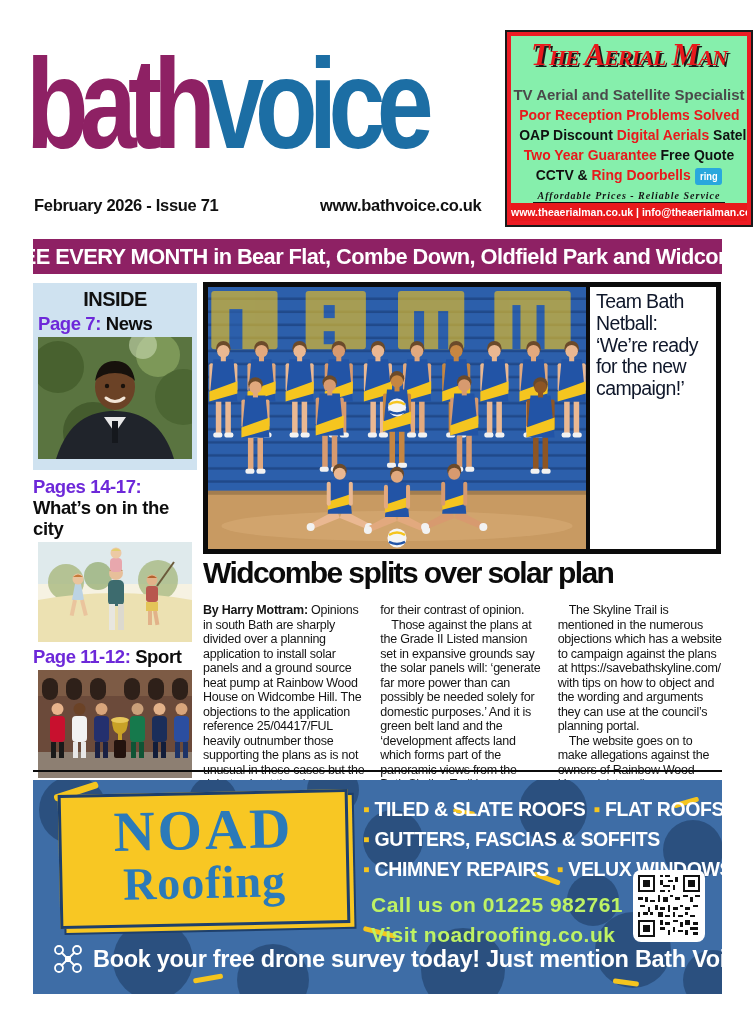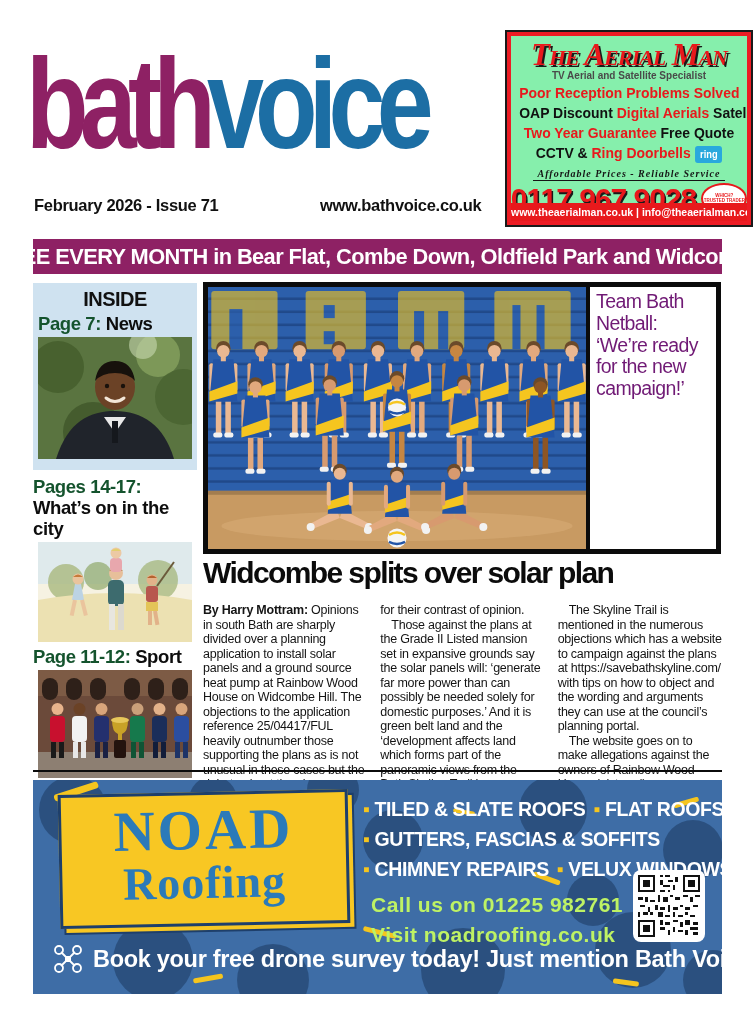--- a/index.html
+++ b/index.html
@@ -12,21 +12,21 @@
   .logo .bath{color:#8e2164;}
   .logo .voice{color:#1c6ea4;}
   .dateline{position:absolute;left:34px;top:196px;font-size:16.5px;font-weight:bold;letter-spacing:-0.3px;}
   .website{position:absolute;left:320px;top:196px;font-size:16.5px;font-weight:bold;letter-spacing:-0.3px;}
 
   
   .aerial{position:absolute;left:507px;top:32px;width:244px;height:193px;background:#86efac;
           border:4px solid #ed1c24;outline:2px solid #1a1a1a;box-sizing:border-box;text-align:center;overflow:hidden;}
   .aerial .ttl{font-family:"Liberation Serif",serif;font-style:italic;font-weight:bold;font-variant:small-caps;
                font-size:31px;line-height:1;color:#e8191c;text-shadow:2px 2px 0 #1a1a1a;margin-top:3px;letter-spacing:-1px;}
-  .aerial .sub{font-size:10px;color:#4a4a4a;font-weight:bold;margin-top:0px;}
+  .aerial .sub{font-size:15px;color:#4a4a4a;font-weight:bold;margin-top:16px;}
   .aerial .ln{font-size:15px;font-weight:bold;white-space:nowrap;margin-top:3px;transform:scaleX(.93);transform-origin:50% 50%;}
   .red{color:#e8191c;}
   .blk{color:#111;}
   .ringchip{display:inline-block;background:#29a8dd;color:#fff;font-size:10px;font-weight:bold;
             border-radius:3px;padding:3px 5px;vertical-align:middle;margin-left:5px;}
   .aerial .script{font-family:"Liberation Serif",serif;font-style:italic;font-weight:bold;font-size:10px;
                   letter-spacing:1px;margin-top:4px;color:#151515;border-bottom:1px solid #151515;display:inline-block;padding:0 4px 1px;}
   .aerial .phonerow{display:flex;align-items:center;justify-content:center;margin-top:1px;}
   .aerial .phone{font-size:30px;font-weight:bold;color:#e8191c;letter-spacing:-1px;text-shadow:1.5px 1.5px 0 #1a1a1a;white-space:nowrap;}
   .badge{width:42px;height:27px;background:#fff;border:2px solid #e8191c;border-radius:50%;margin-left:5px;
@@ -39,32 +39,32 @@
   .strip{position:absolute;left:33px;top:239px;width:689px;height:35px;background:#8e2164;color:#fff;
          display:flex;align-items:center;justify-content:center;}
   .strip span{font-size:22.5px;font-weight:bold;letter-spacing:-0.6px;white-space:nowrap;
               transform:scaleX(.97);}
 
   
   .sidebar{position:absolute;left:33px;top:283px;width:164px;}
   .insidebox{background:#cfe2f0;padding:5px 5px 11px;}
   .inside-title{text-align:center;font-size:20px;font-weight:bold;letter-spacing:-0.5px;}
   .sideitem{font-size:18.5px;font-weight:bold;letter-spacing:-0.4px;line-height:1.14;margin-top:2px;}
-  .sideitem .pg{color:#14532d;}
+  .sideitem .pg{color:#6d28d9;}
   .sideitem .lb{color:#0d0d0d;}
   .sideimg{display:block;width:100%;margin-top:3px;}
   .sidebar .white-part{margin-top:6px;}
 
   
   .photoblock{position:absolute;left:203px;top:282px;width:518px;height:272px;border:5px solid #0b0b0b;
               box-sizing:border-box;display:flex;background:#2c5fab;}
   .netphoto{flex:1;min-width:0;}
   .netphoto svg{display:block;width:100%;height:100%;}
   .featpanel{width:114px;flex:0 0 auto;background:#fff;border-left:4px solid #0b0b0b;padding:4px 6px;box-sizing:content-box;overflow:hidden;}
-  .feat-h{font-size:19.5px;line-height:1.12;letter-spacing:-0.6px;color:#701a75;}
+  .feat-h{font-size:19.5px;line-height:1.12;letter-spacing:-0.6px;color:#0f172a;}
   .feat-s{font-size:11.3px;font-weight:bold;line-height:1.16;letter-spacing:-0.2px;margin-top:4px;}
 
   
   .headline{position:absolute;left:203px;top:556px;width:519px;font-size:30px;font-weight:bold;
             letter-spacing:-1.6px;white-space:nowrap;color:#0b0b0b;}
   .cols{position:absolute;left:203px;top:603px;width:519px;height:166px;display:flex;gap:13px;}
   .col{flex:1;min-width:0;}
   .col p{margin:0;font-size:12.5px;line-height:1.16;letter-spacing:-0.25px;color:#141414;}
   .col p.ind{text-indent:11px;}
   .bold{font-weight:bold;}

